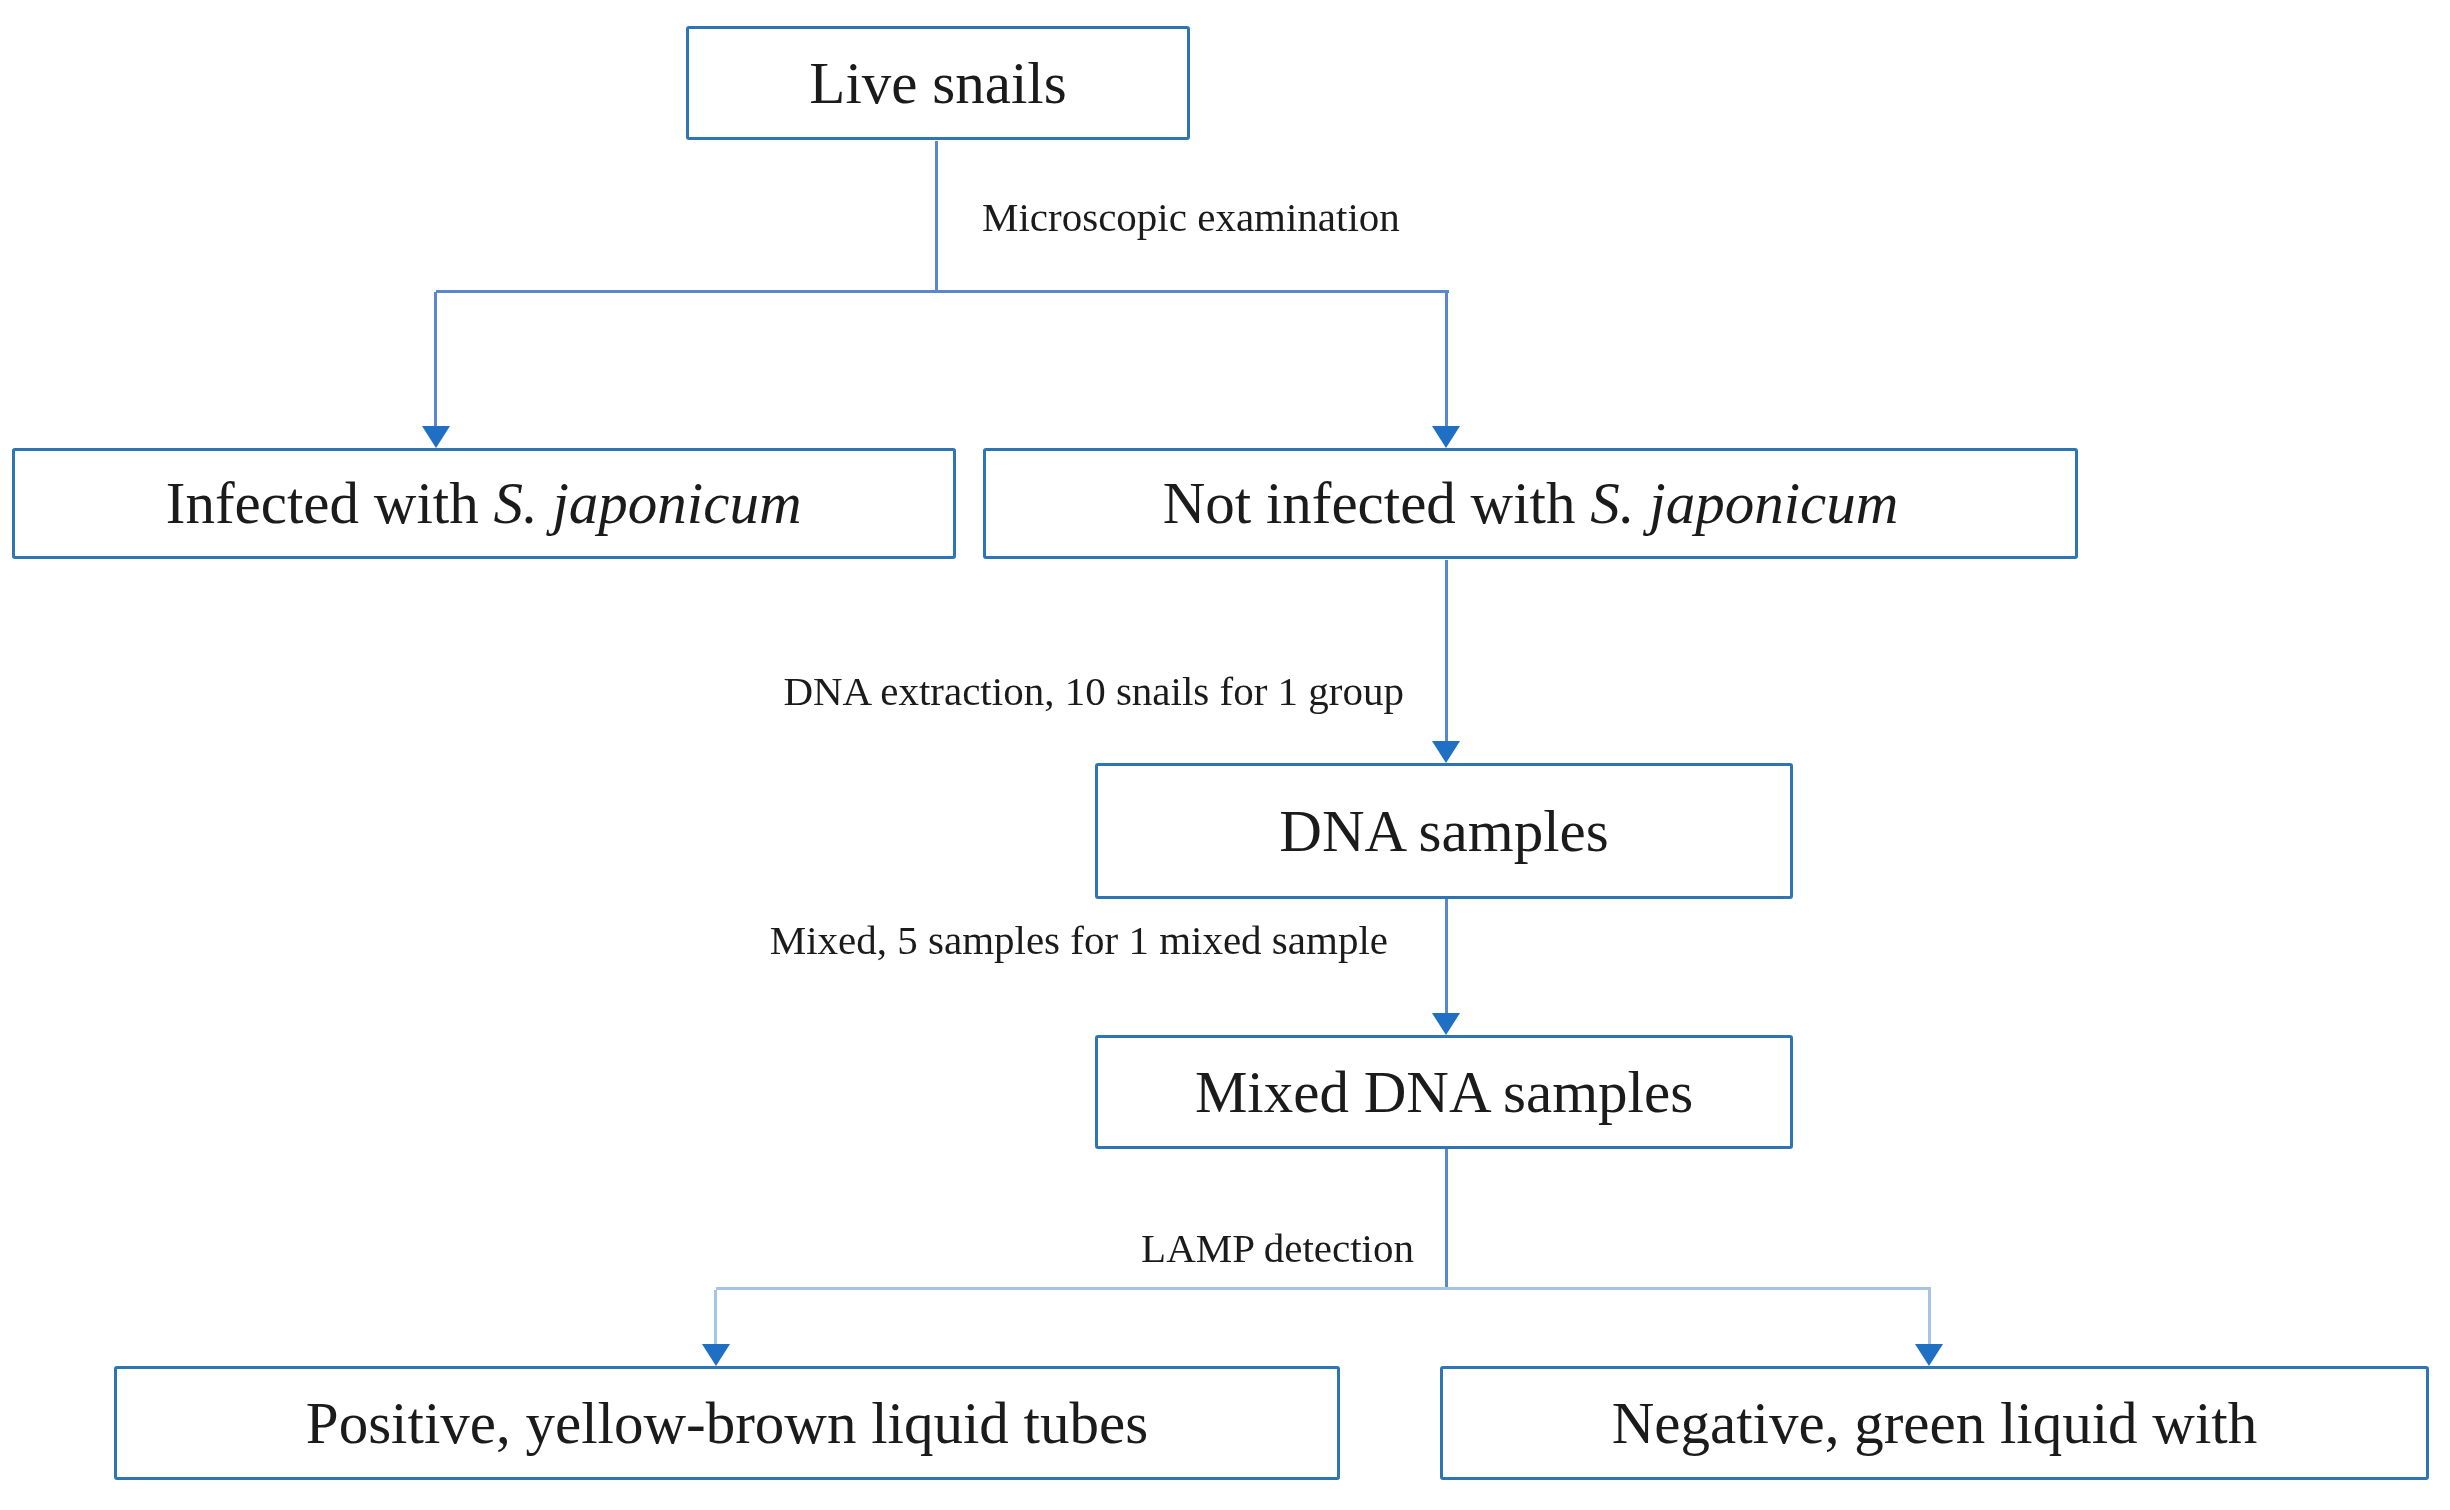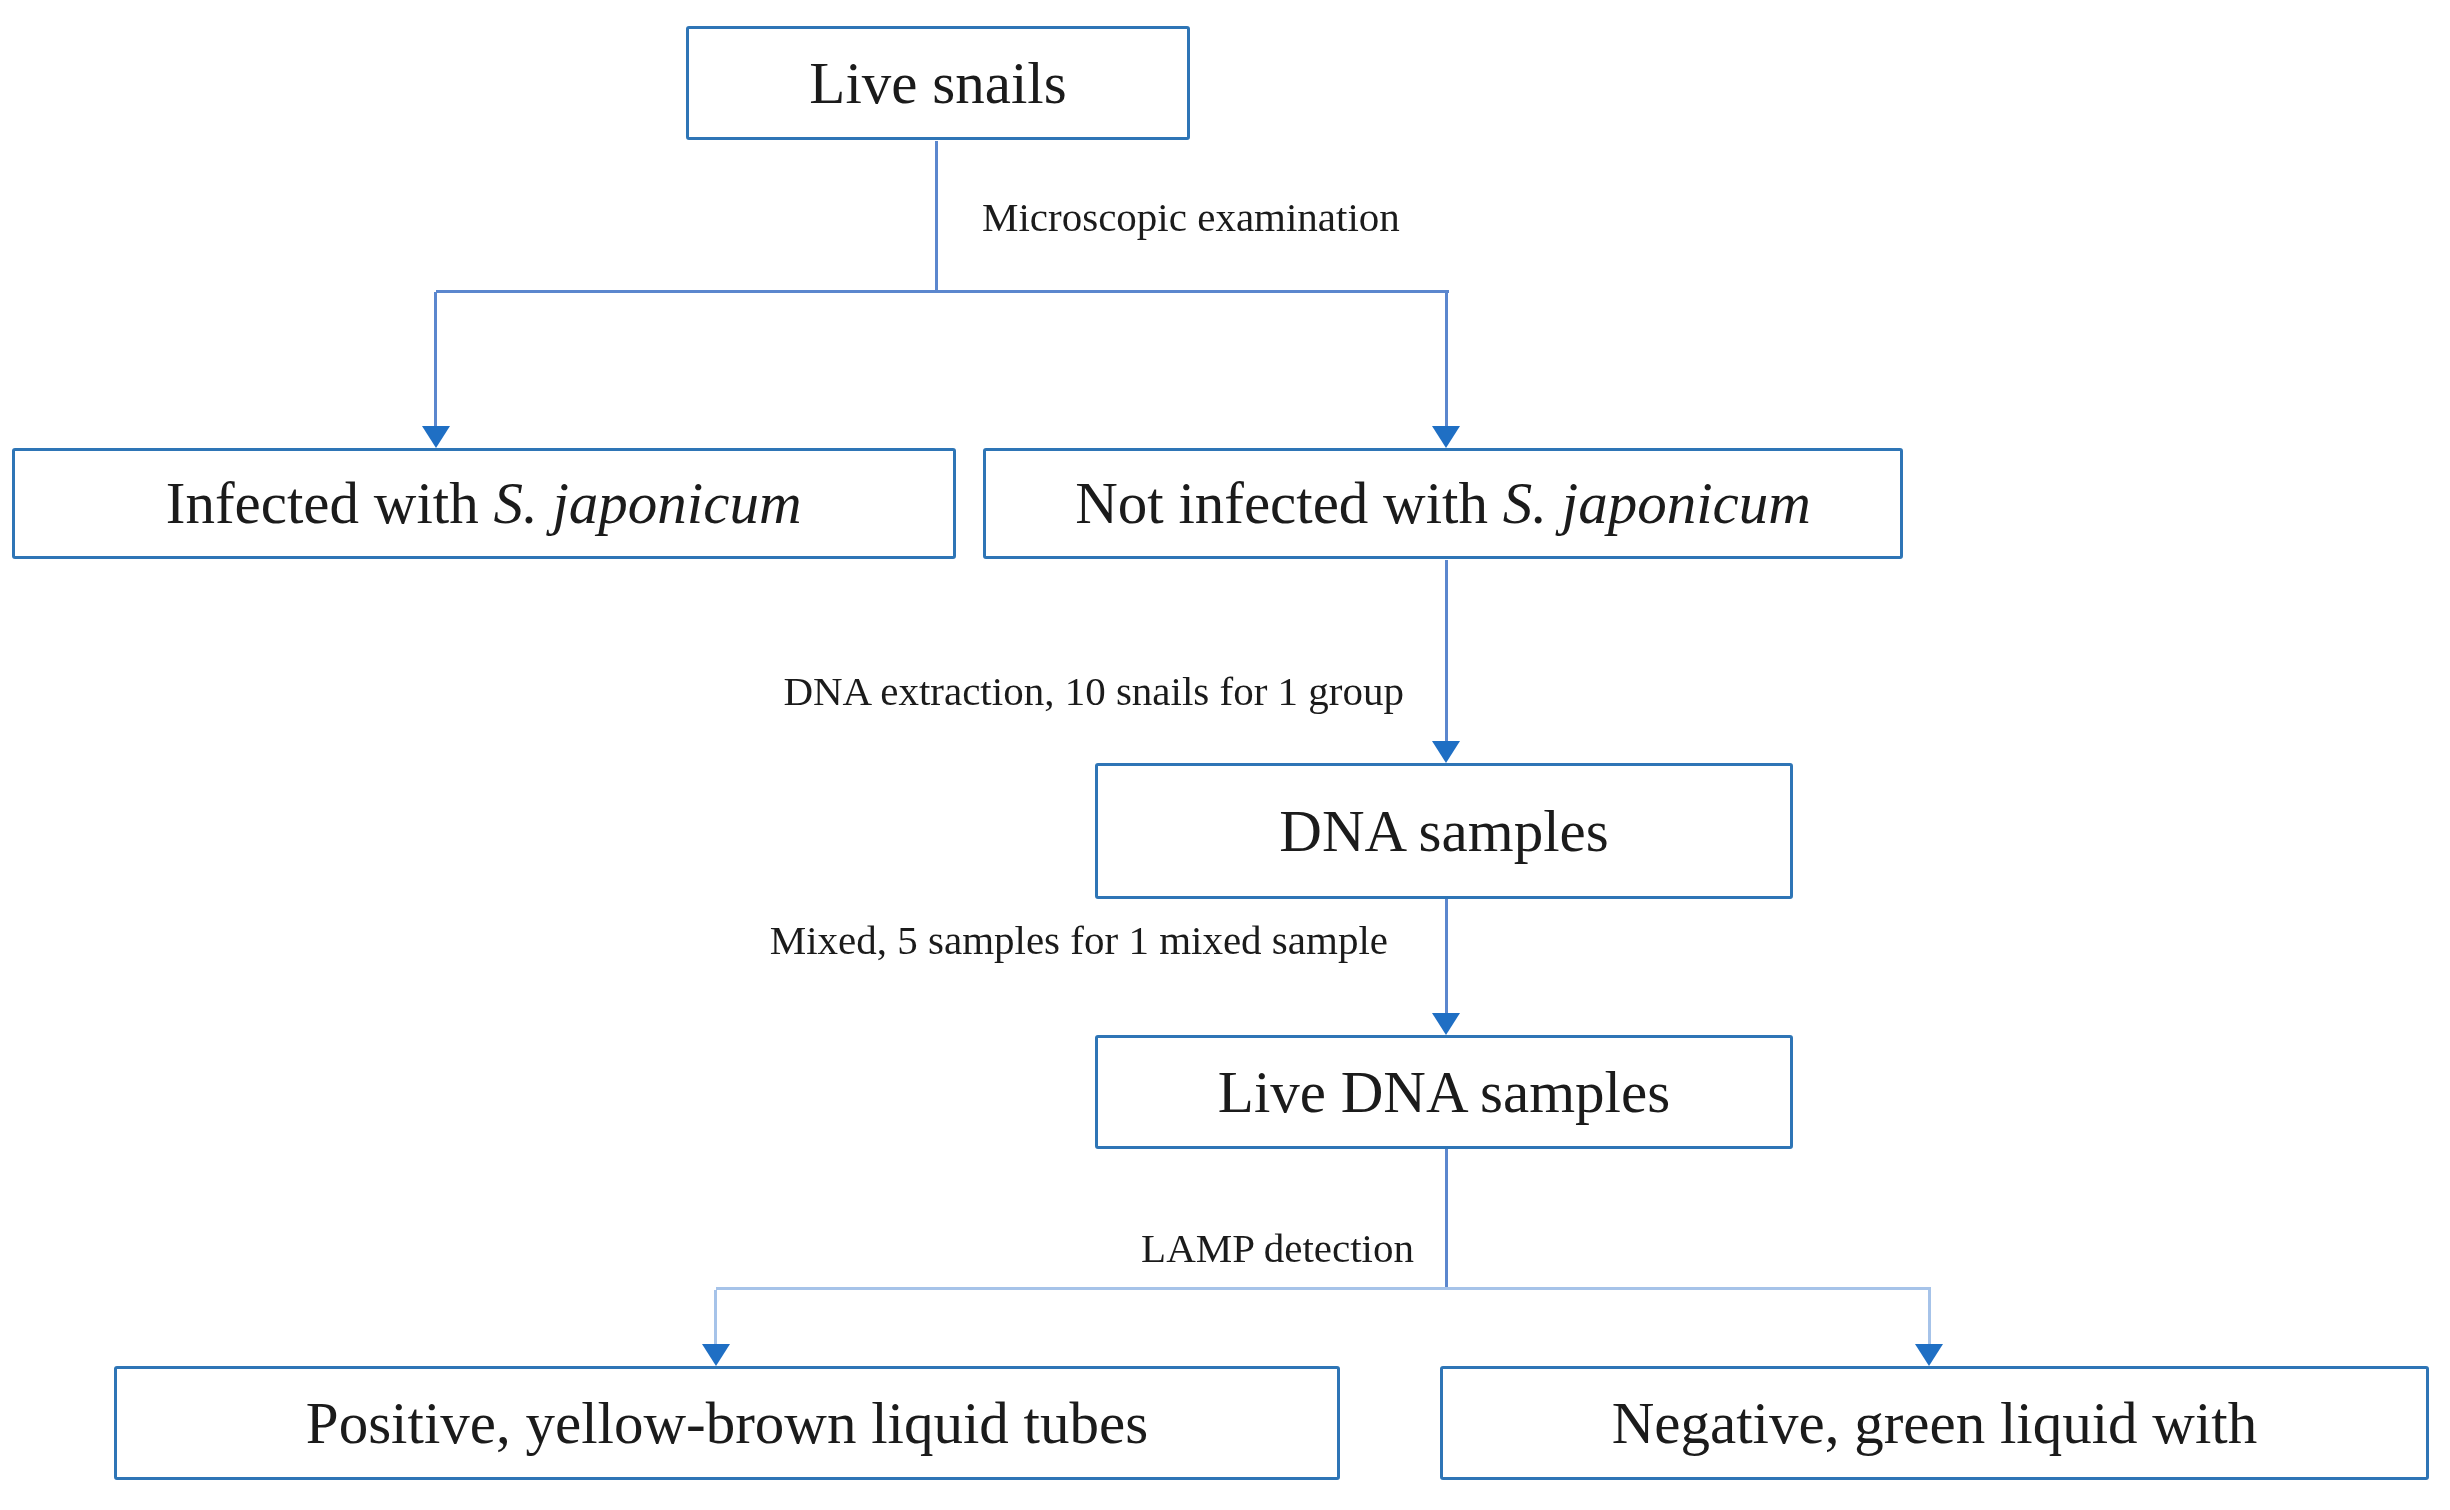--- a/index.html
+++ b/index.html
@@ -81,30 +81,30 @@
   <div class="arrowhead" style="left:1915px; top:1344px;"></div>
 
   <div class="node" style="left:686px; top:26px; width:504px; height:114px;">
     <span class="node-text">Live snails</span>
   </div>
 
   <div class="node" style="left:11.7px; top:448px; width:944px; height:111px;">
     <span class="node-text"><span>Infected with </span><i>S. japonicum</i></span>
   </div>
 
-  <div class="node" style="left:983px; top:448px; width:920px; height:111px;">
+  <div class="node" style="left:983px; top:448px; width:1095px; height:111px;">
     <span class="node-text"><span>Not infected with </span><i>S. japonicum</i></span>
   </div>
 
   <div class="node" style="left:1095px; top:763px; width:698px; height:136px;">
     <span class="node-text">DNA samples</span>
   </div>
 
   <div class="node" style="left:1095px; top:1035px; width:698px; height:114px;">
-    <span class="node-text">Live DNA samples</span>
+    <span class="node-text">Mixed DNA samples</span>
   </div>
 
   <div class="node" style="left:114px; top:1366px; width:1226px; height:114px;">
     <span class="node-text">Positive, yellow-brown liquid tubes</span>
   </div>
 
   <div class="node" style="left:1440px; top:1366px; width:989px; height:114px;">
     <span class="node-text">Negative, green liquid with</span>
   </div>
 

